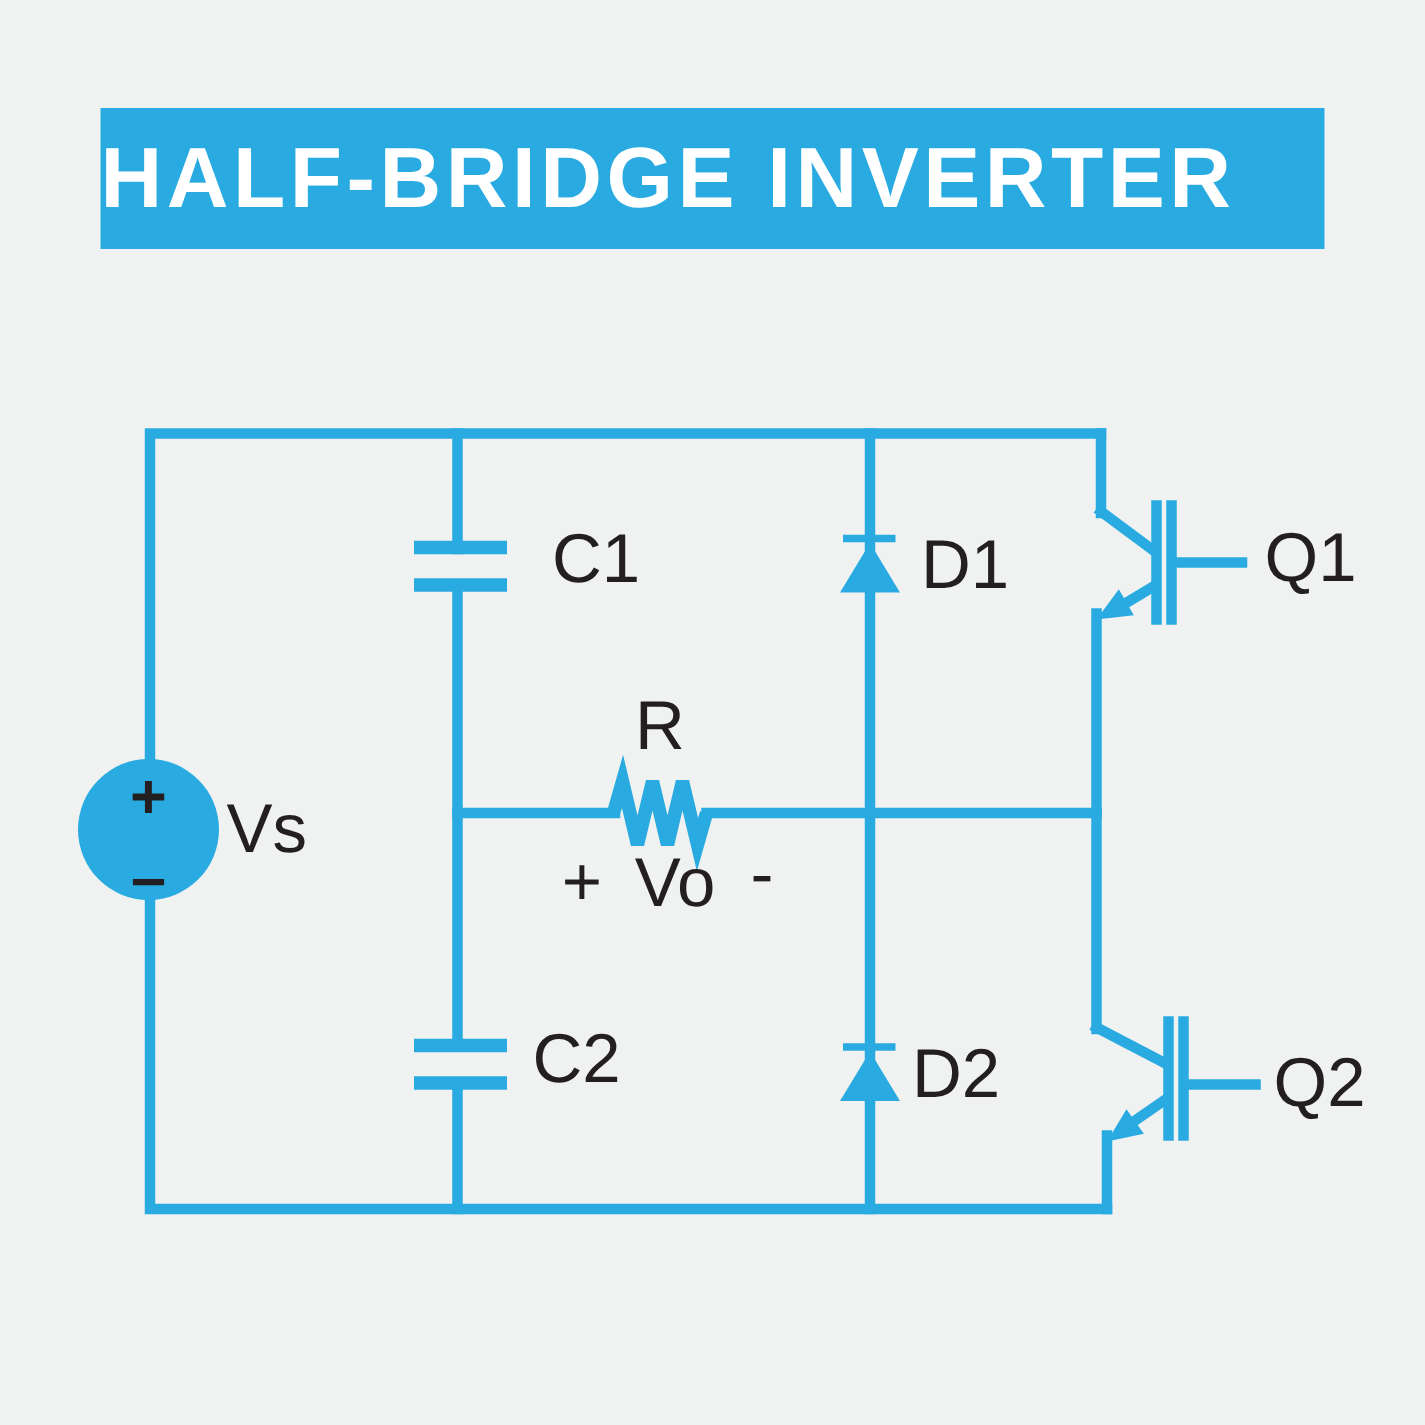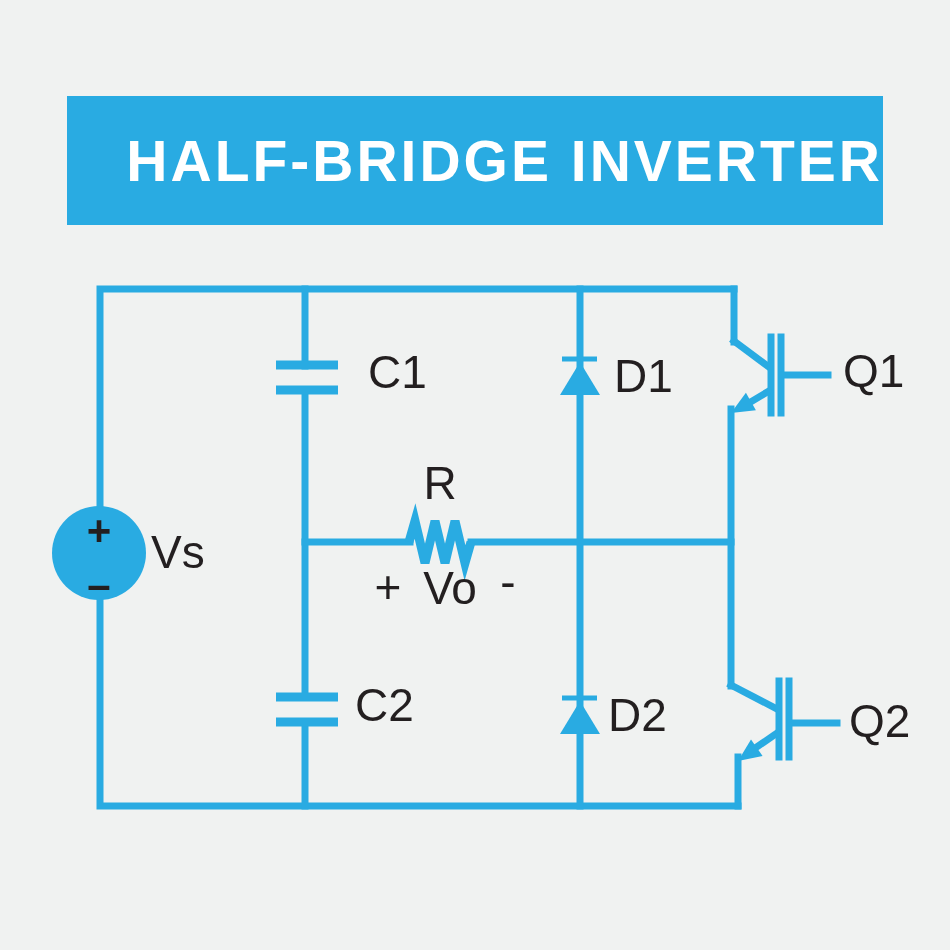--- a/index.html
+++ b/index.html
@@ -10,23 +10,23 @@
   }
   html,body{margin:0;padding:0;}
   body{
     width:950px;height:950px;
     background:var(--bg);
     font-family:"Liberation Sans",sans-serif;
     overflow:hidden;
   }
   .stage{position:relative;width:950px;height:950px;background:var(--bg);}
   .title-banner{
-    position:absolute;left:67px;top:72px;width:816px;height:129px;
+    position:absolute;left:67px;top:72px;width:816px;height:94px;
     background:var(--accent);
-    display:flex;align-items:center;justify-content:flex-end;margin-top:24px;
+    display:flex;align-items:center;justify-content:flex-start;
   }
   .title-banner .title-text{
     font-weight:700;font-size:57px;letter-spacing:3px;
     color:var(--title-text);white-space:nowrap;
     font-family:"Liberation Sans",sans-serif;
   }
   .circuit-svg{position:absolute;left:0;top:0;}
   .wire{stroke:var(--accent);stroke-width:7;fill:none;stroke-linecap:square;}
   .plate{stroke:var(--accent);stroke-width:9;fill:none;stroke-linecap:butt;}
   .zigzag{stroke:var(--accent);stroke-width:9;fill:none;stroke-linejoin:miter;stroke-linecap:butt;}

